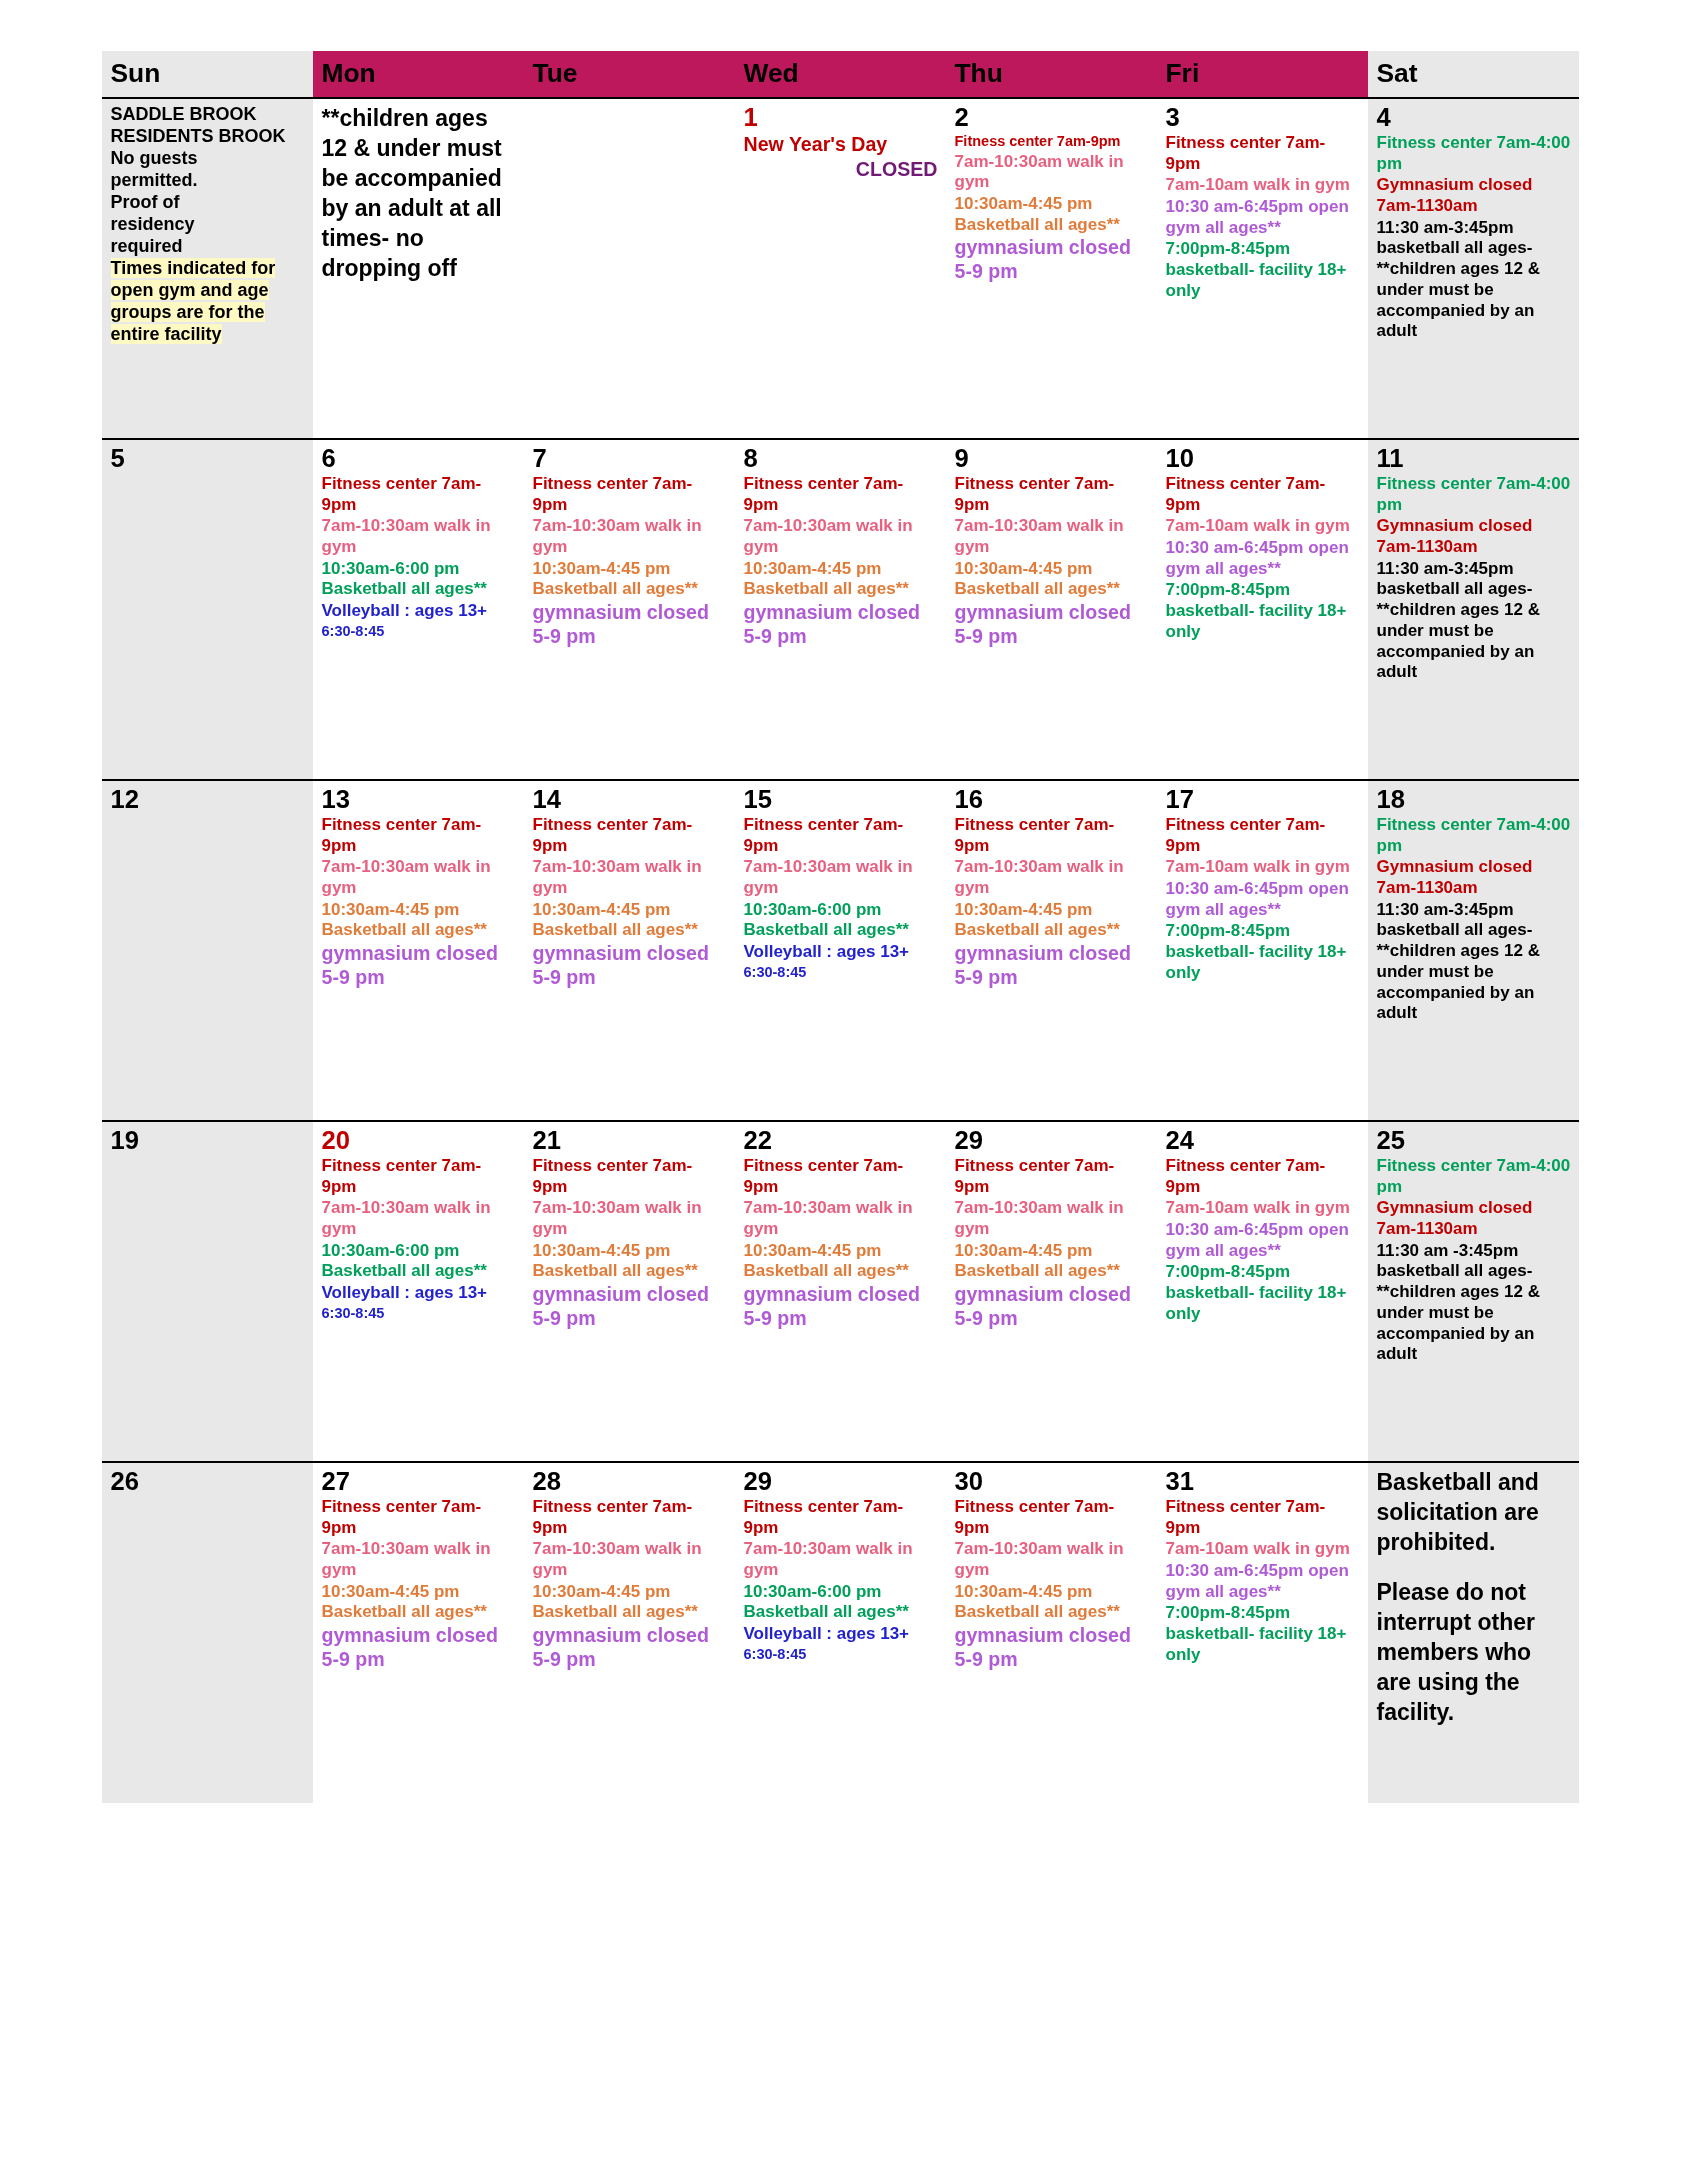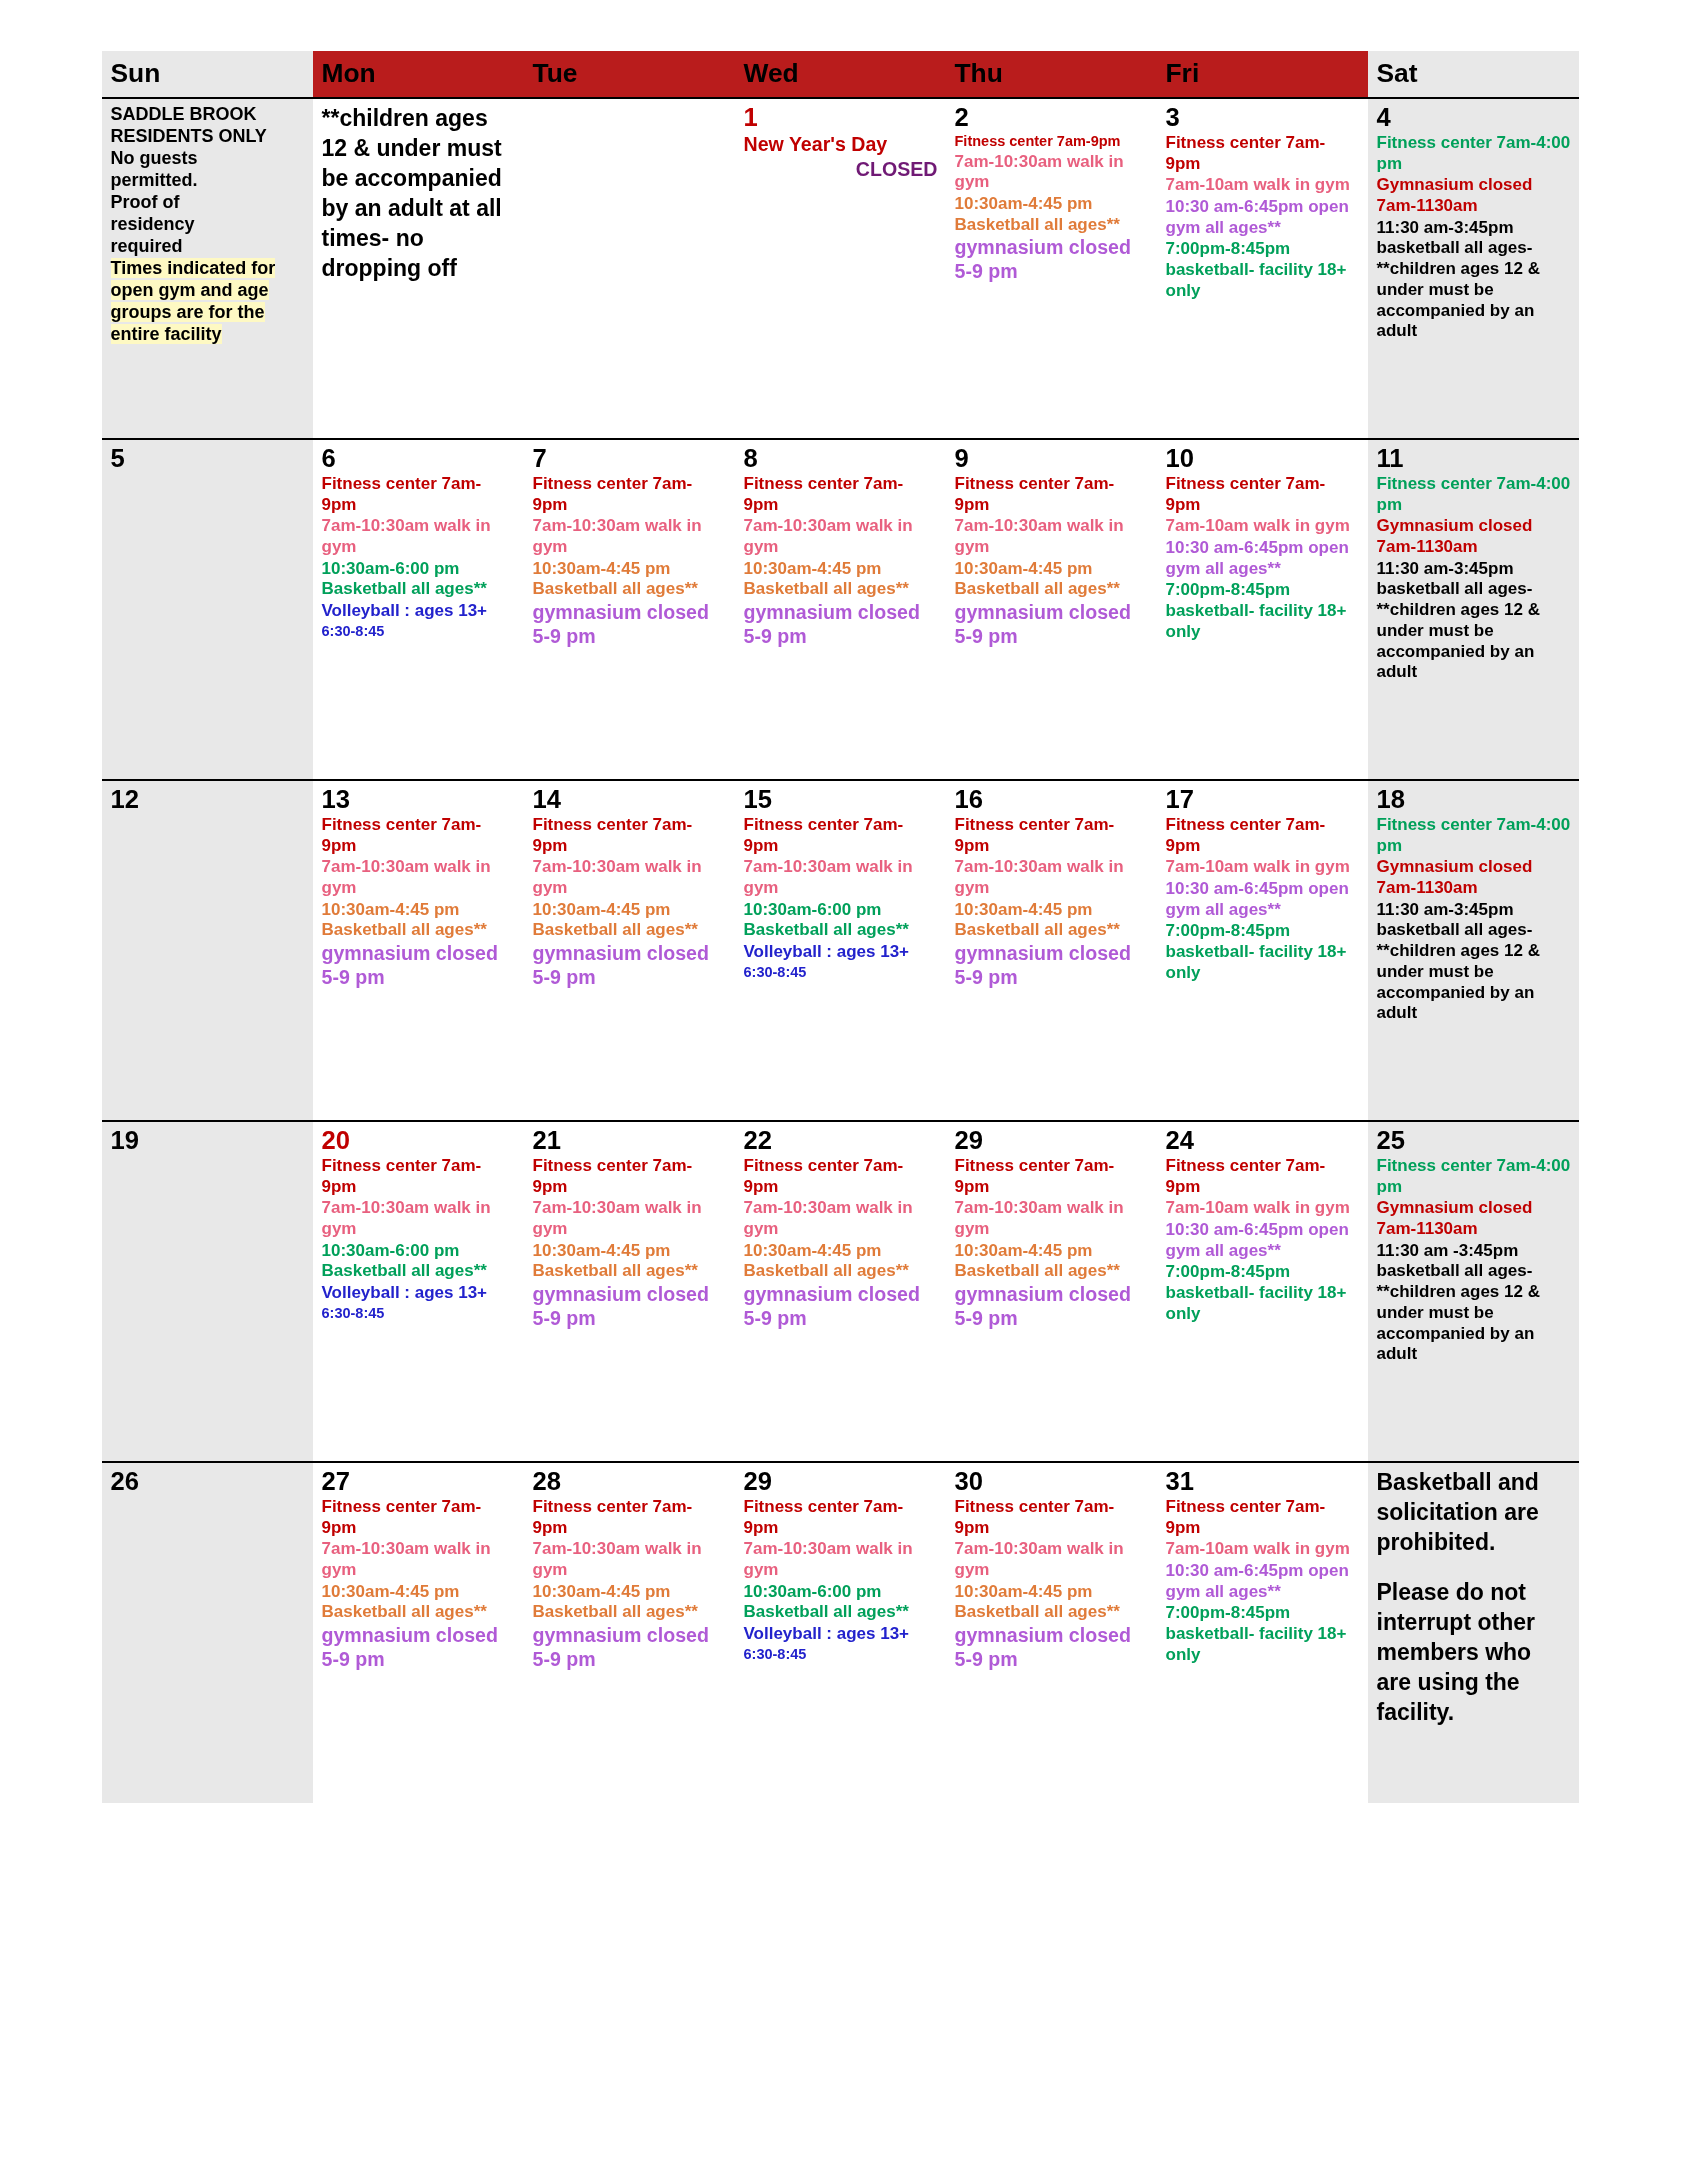--- a/index.html
+++ b/index.html
@@ -32,21 +32,21 @@
   table.cal col.sun  { width: 211px; }
   table.cal col.day  { width: 211px; }
   thead th {
     text-align: left;
     font-size: 26.4px;
     font-weight: bold;
     color: #000;
     padding: 6.8px 8.5px 8.5px 8.5px;
     vertical-align: top;
     border-bottom: 2.6px solid #000;
-    background: #b91c1c;
+    background: #be185d;
   }
   thead th.shaded { background: #e8e8e8; }
   tbody td {
     vertical-align: top;
     padding: 5.1px 8.5px 10.2px 8.5px;
     border-bottom: 2.6px solid #000;
     height: 341px;
   }
   tbody td.shaded { background: #e8e8e8; }
   tbody td.nb { border-bottom: none; }
@@ -116,21 +116,21 @@
           <th>Thu</th>
           <th>Fri</th>
           <th class="shaded">Sat</th>
         </tr>
     </thead>
     <tbody id="cal-body">
         <tr>
           <td class="shaded">
             <div class="note">
               <div>SADDLE BROOK</div>
-              <div>RESIDENTS ONLY</div>
+              <div>RESIDENTS BROOK</div>
               <div>No guests</div>
               <div>permitted.</div>
               <div> Proof of</div>
               <div>residency</div>
               <div>required</div>
               <div><span class="hl">Times indicated for open gym and age groups are for the entire facility</span></div>
             </div>
           </td>
           <td class="">
             <div class="mon-note">**children ages 12 &amp; under must be accompanied by an adult at all times- no dropping off</div>

